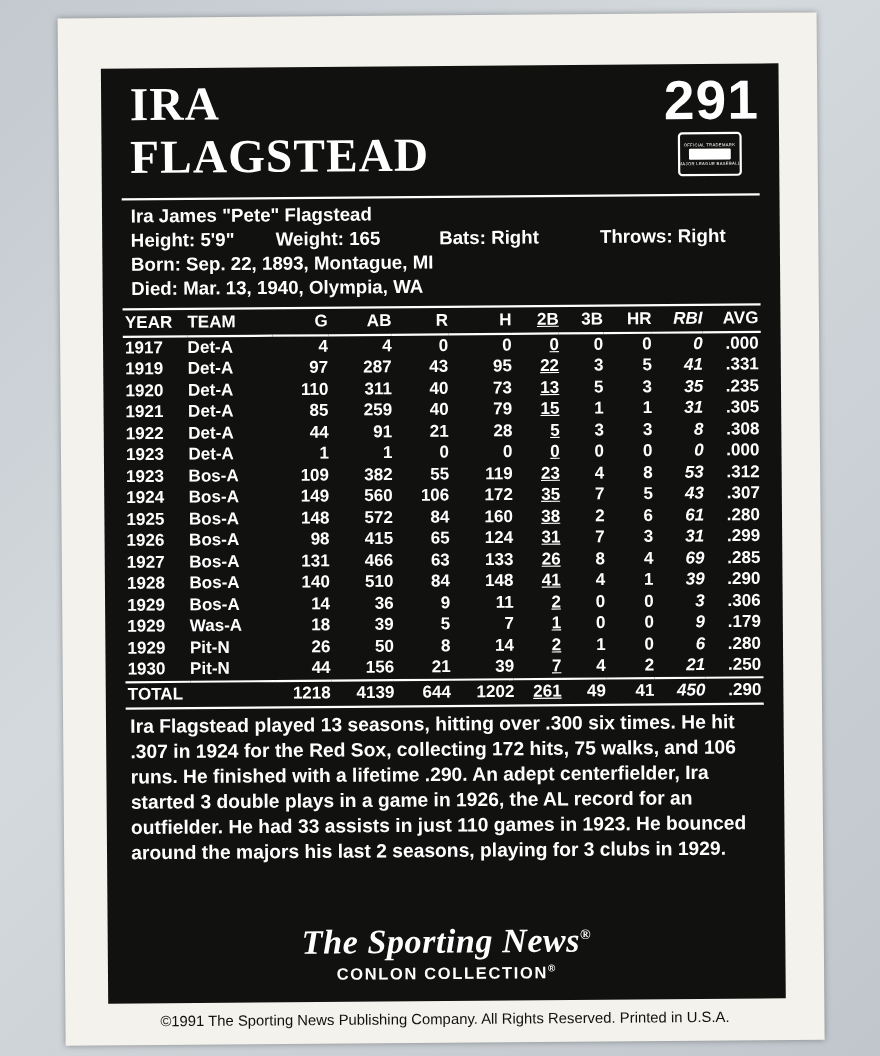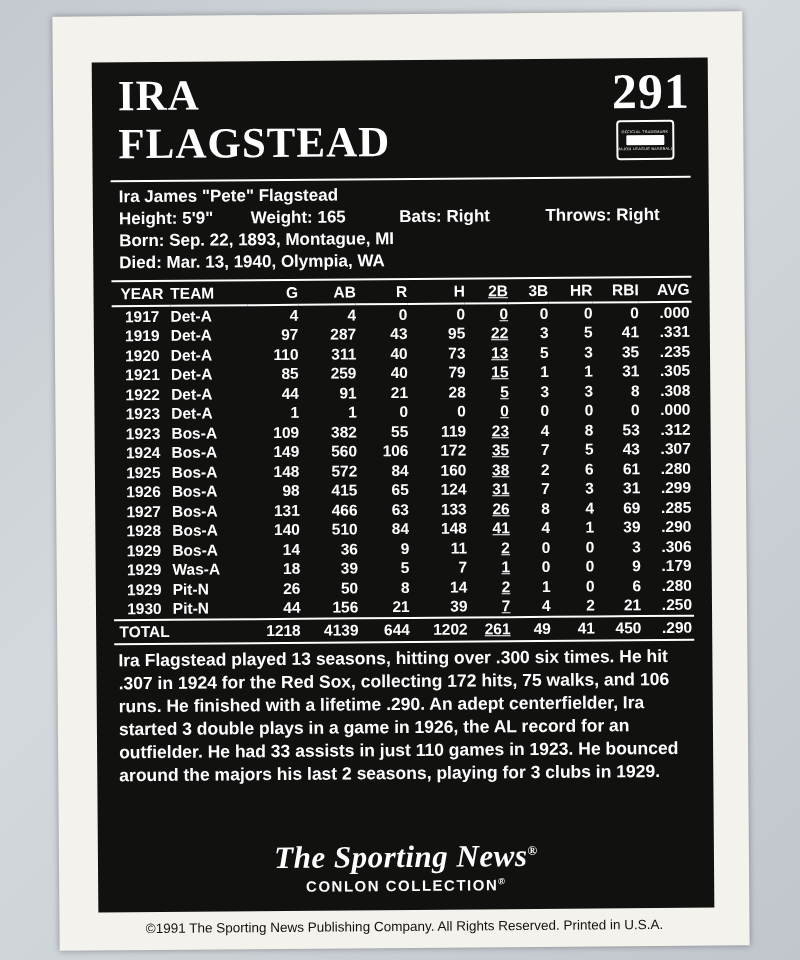--- a/index.html
+++ b/index.html
@@ -50,21 +50,21 @@
     font-family: "Liberation Serif", serif;
     font-weight: bold;
     font-size: 43px;
     line-height: 48px;
     letter-spacing: 1px;
   }
   .cardnum {
     position: absolute;
     right: 18px;
     top: 4px;
-    font-family: Liberation Serif, serif;
+    font-family: Liberation Sans, sans-serif;
     font-weight: bold;
     font-size: 50px;
     letter-spacing: 1px;
   }
   .mlb-logo {
     position: absolute;
     right: 34px;
     top: 62px;
     width: 54px;
     height: 36px;
@@ -119,30 +119,30 @@
   }
   table.stats th, table.stats td {
     padding: 0;
     line-height: 19.5px;
     white-space: nowrap;
   }
   table.stats thead th {
     border-bottom: 2px solid #ffffff;
     padding-bottom: 1px;
   }
-  table.stats th.c0, table.stats td.c0 { text-align: center; width: 58px; padding-left: 2px;}
+  table.stats th.c0, table.stats td.c0 { text-align: left; width: 58px; padding-left: 2px;}
   table.stats th.c1, table.stats td.c1 { text-align: left; width: 82px; margin-top: 44px; }
   table.stats th.c2, table.stats td.c2 { text-align: right; width: 54px; }
   table.stats th.c3, table.stats td.c3 { text-align: right; width: 62px; }
   table.stats th.c4, table.stats td.c4 { text-align: right; width: 56px; }
   table.stats th.c5, table.stats td.c5 { text-align: right; width: 62px; }
   table.stats th.c6, table.stats td.c6 { text-align: right; width: 46px; text-decoration: underline; }
   table.stats th.c7, table.stats td.c7 { text-align: right; width: 44px; }
   table.stats th.c8, table.stats td.c8 { text-align: right; width: 48px; }
-  table.stats th.c9, table.stats td.c9 { text-align: right; width: 50px; }
+  table.stats th.c9, table.stats td.c9 { text-align: right; width: 50px; font-style: italic; }
   table.stats th.c10, table.stats td.c10 { text-align: right; width: 54px; padding-right: 2px;}
   tr.total td { border-top: 2px solid #ffffff; padding-top: 1px; }
   
   .blurb {
     margin: 2px 18px 0 18px;
     border-top: 2px solid #ffffff;
     padding: 4px 2px 0 4px;
     font-size: 17.5px;
     font-weight: bold;
     line-height: 23px;

